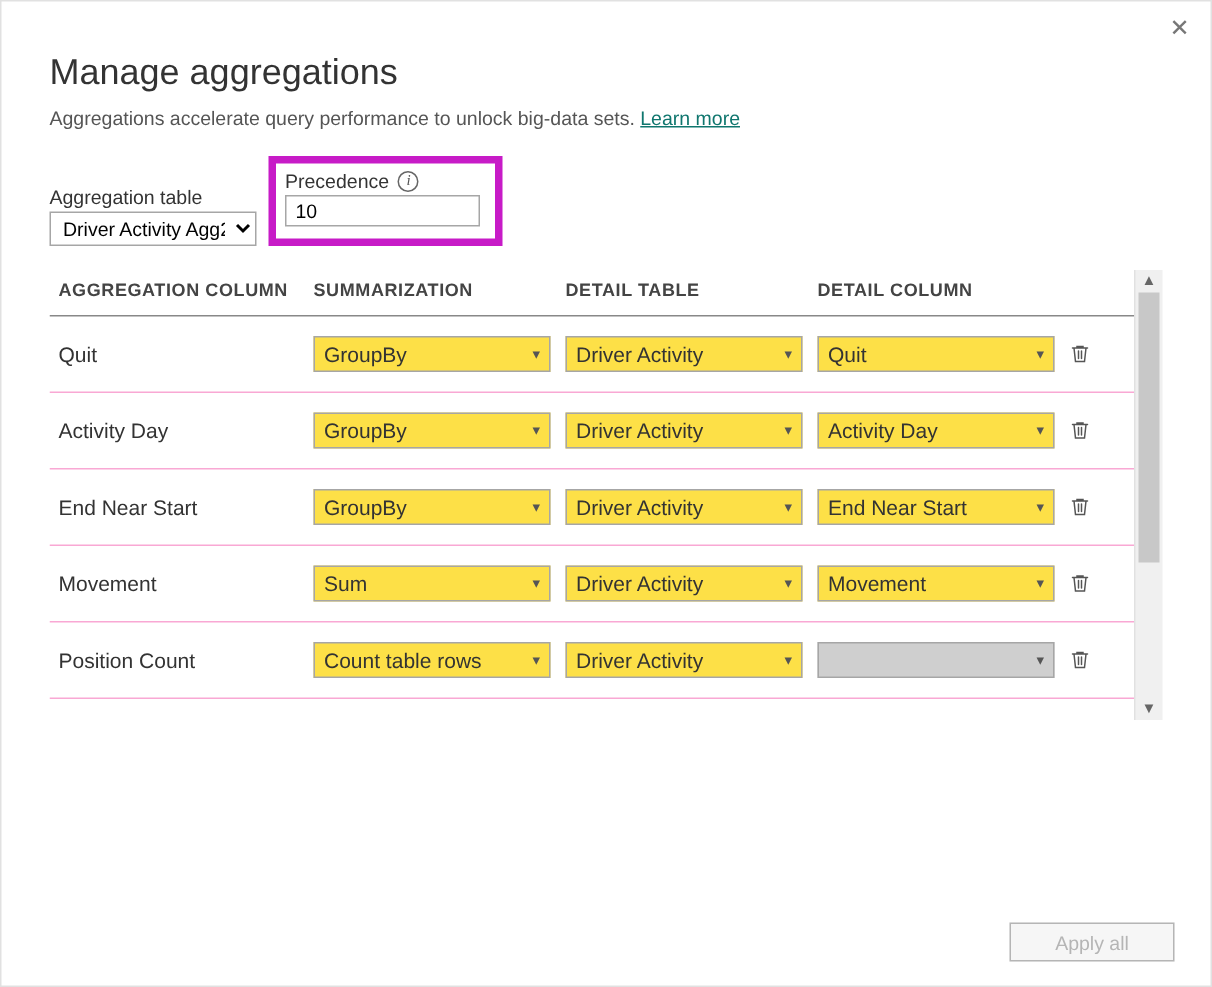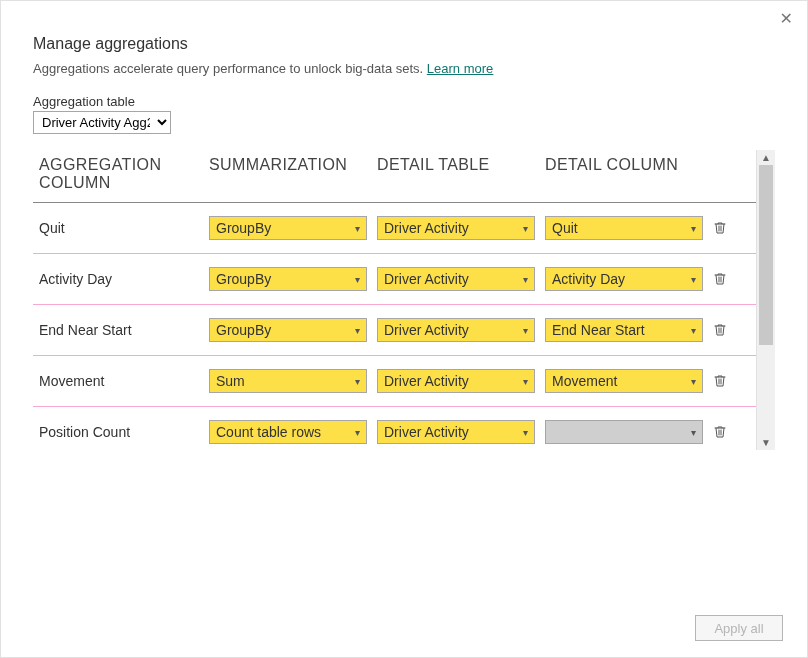--- a/index.html
+++ b/index.html
@@ -29,21 +29,21 @@
     cursor: pointer;
     font-family: Arial, sans-serif;
   }
   .content {
     padding: 18px 32px 0 32px;
     box-sizing: border-box;
     height: 100%;
     position: relative;
   }
   .title {
-    font-size: 16px;
+    font-size: 24px;
     font-weight: 400;
     margin: 16px 0 8px 0;
     color: #333;
   }
   .subtitle {
     font-size: 13px;
     color: #555;
   }
   .subtitle a {
     color: #0f766e;
@@ -115,22 +115,22 @@
   .grid-scroll {
     flex:1;
     overflow:hidden;
   }
   .header-row {
     display:flex;
     border-bottom: 1px solid #888;
     padding: 6px 0 10px 0;
   }
   .header-row > div {
-    font-size: 16px;
-    font-weight: 400;
+    font-size: 12px;
+    font-weight: 700;
     letter-spacing: 0.4px;
     color: #444;
   }
   .col-agg { width: 170px; padding-left:6px; }
   .col-sum { width: 168px; }
   .col-det { width: 168px; }
   .col-detc { width: 168px; }
   .col-del { width: 30px; }
   .body-row {
     display:flex;
@@ -204,21 +204,21 @@
     min-width:66px;
     height:24px;
     border:1px solid #b5b5b5;
     background:#efefef;
     font-size:13px;
     color:#333;
     display:flex;
     align-items:center;
     justify-content:center;
     cursor:pointer;
-    padding:0 10px;
+    padding:0 21px;
   }
   .btn.disabled {
     color:#b5b5b5;
     background:#f6f6f6;
     cursor:default;
   }
 </style>
 </head>
 <body>
 
@@ -236,20 +236,27 @@
 
     <div class="controls-row">
 
       <div class="field-group">
         <div class="field-label">Aggregation table</div>
         <select class="select-agg">
           <option>Driver Activity Agg2</option>
         </select>
       </div>
 
+      <div class="prec-box">
+        <div class="prec-label-row">
+          <span>Precedence</span>
+          <span class="info-circle">i</span>
+        </div>
+        <input class="prec-input" type="text" value="10" style="">
+      </div>
 
     </div>
 
     <div class="grid-wrapper">
       <div class="grid-scroll">
 
         <div class="header-row">
           <div class="col-agg">AGGREGATION COLUMN</div>
           <div class="col-sum">SUMMARIZATION</div>
           <div class="col-det">DETAIL TABLE</div>

